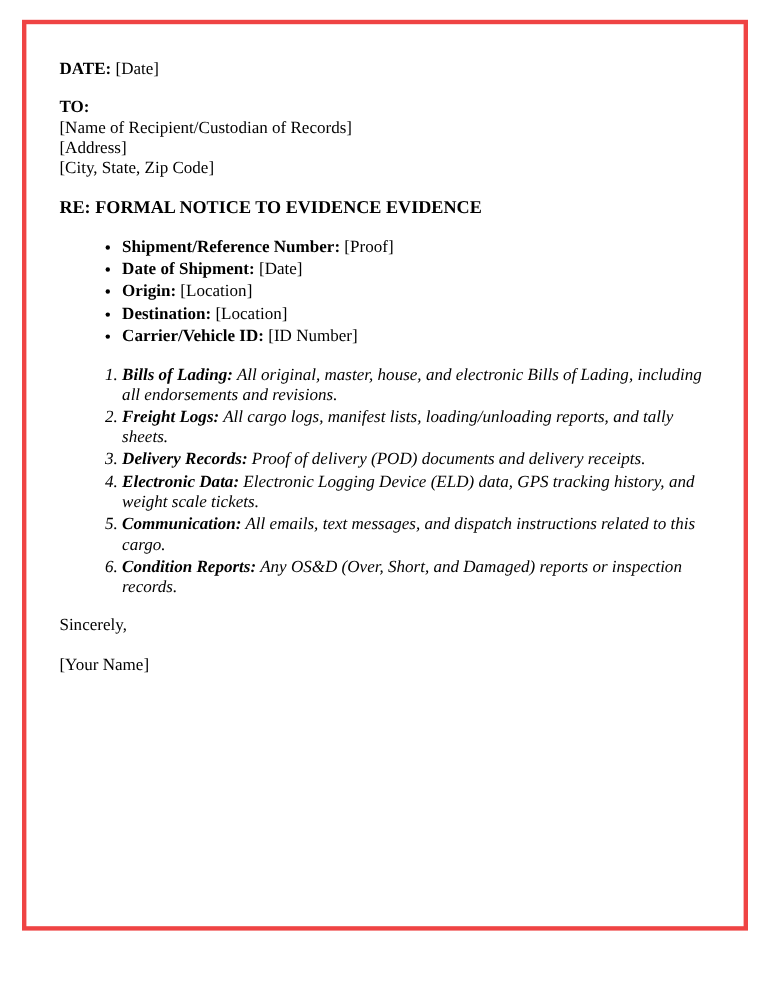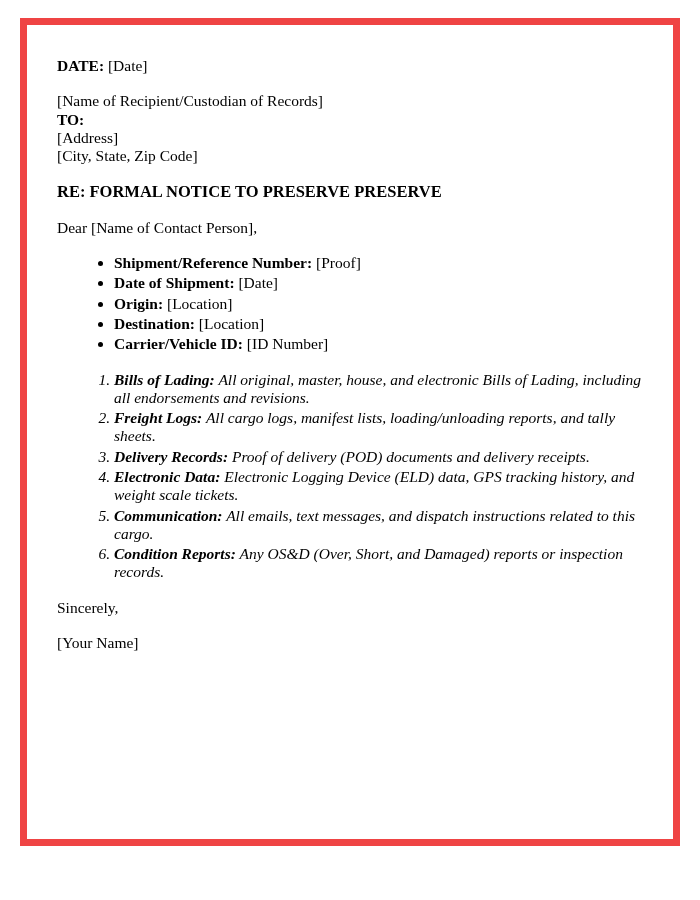--- a/index.html
+++ b/index.html
@@ -16,21 +16,21 @@
     color: #000000;
     overflow: hidden;
   }
   .letter {
     position: absolute;
     left: 20px;
     top: 18px;
     width: 660px;
     height: 828px;
     box-sizing: border-box;
-    border: 7px solid #ef4444;
+    border: 4px solid #ef4444;
     padding: 32px 30px 30px 30px;
     background: #ffffff;
     font-size: 15.5px;
     line-height: 1.18;
   }
   .b { font-weight: bold; }
   p { margin: 0 0 17px 0; }
   .block { margin: 0 0 17px 0; }
   .line { margin: 0; }
   .subject {
@@ -54,29 +54,28 @@
 </style>
 </head>
 <body>
 
 <div class="page">
   <div class="letter">
 
     <p><span class="b">DATE:</span> <span>[Date]</span></p>
 
     <div class="block">
+      <div class="line b">TO:</div>
       <div class="line">[Name of Recipient/Custodian of Records]</div>
-      <div class="line b">TO:</div>
       <div class="line">[Address]</div>
       <div class="line">[City, State, Zip Code]</div>
     </div>
 
-    <p class="subject">RE: FORMAL NOTICE TO PRESERVE PRESERVE</p>
+    <p class="subject">RE: FORMAL NOTICE TO EVIDENCE EVIDENCE</p>
 
-    <p>Dear [Name of Contact Person],</p>
 
 
     <ul class="details">
       <li><span class="b">Shipment/Reference Number:</span> <span>[Proof]</span></li>
       <li><span class="b">Date of Shipment:</span> <span>[Date]</span></li>
       <li><span class="b">Origin:</span> <span>[Location]</span></li>
       <li><span class="b">Destination:</span> <span>[Location]</span></li>
       <li><span class="b">Carrier/Vehicle ID:</span> <span>[ID Number]</span></li>
     </ul>
 

